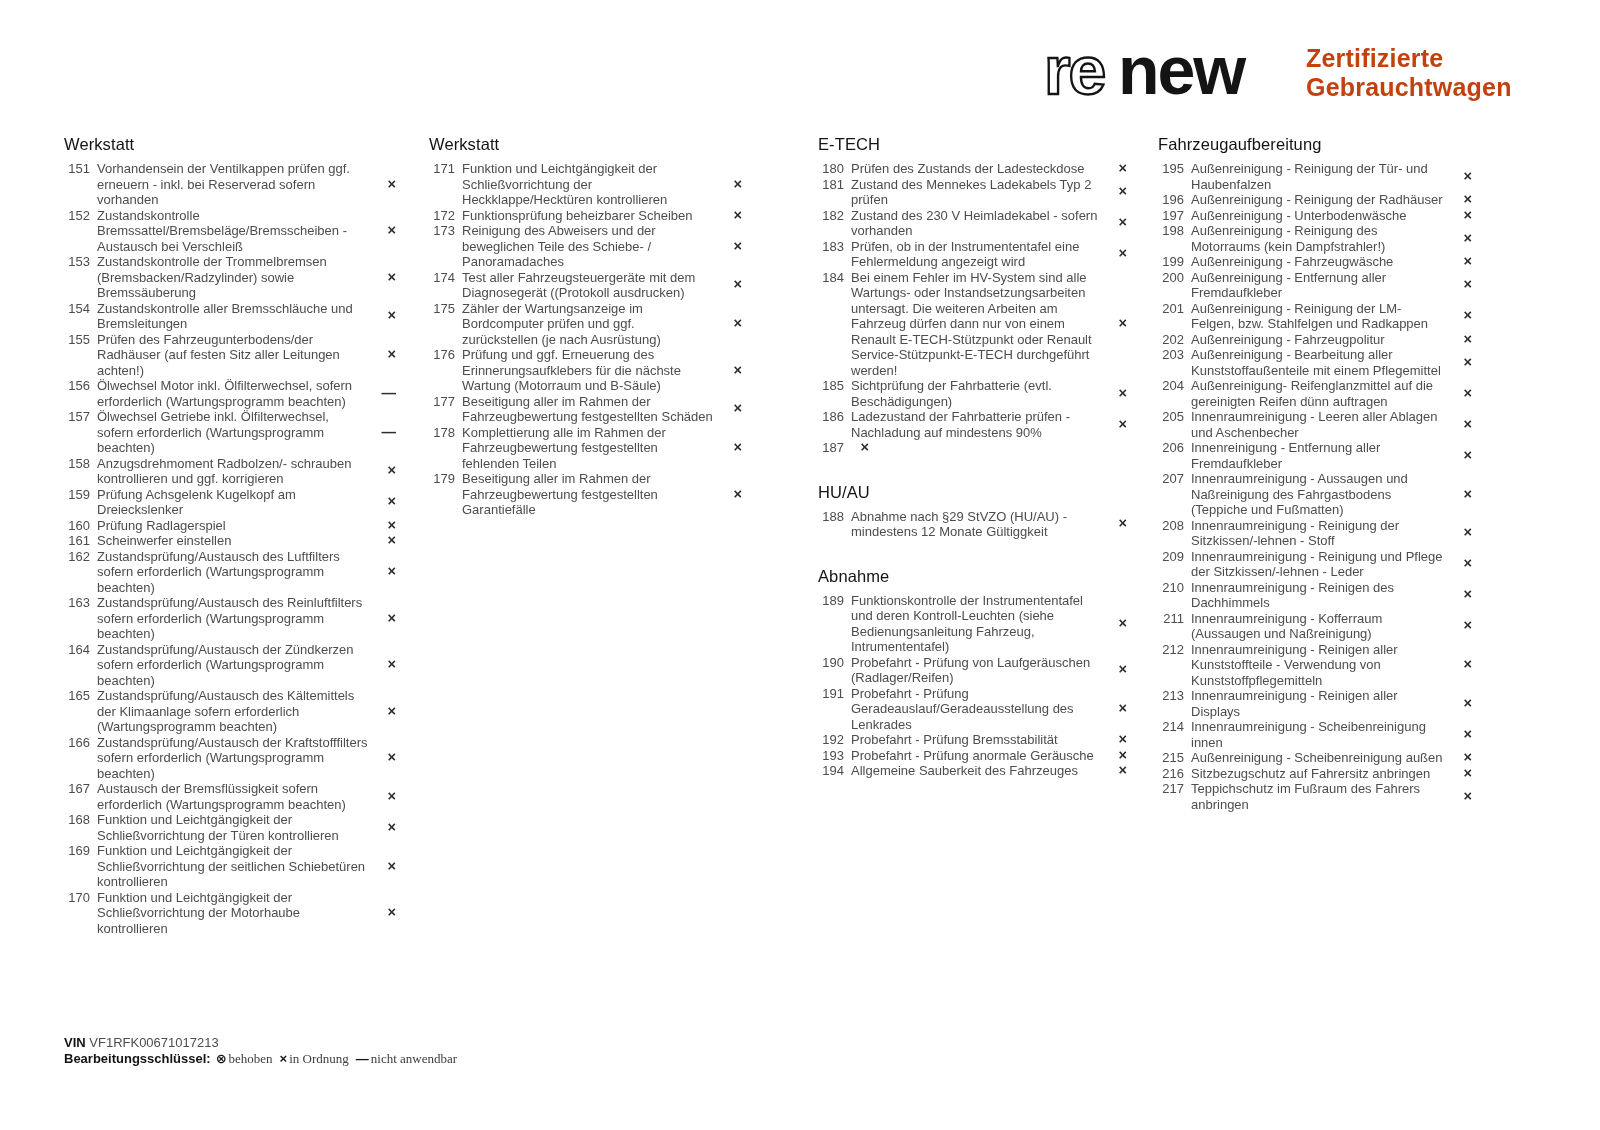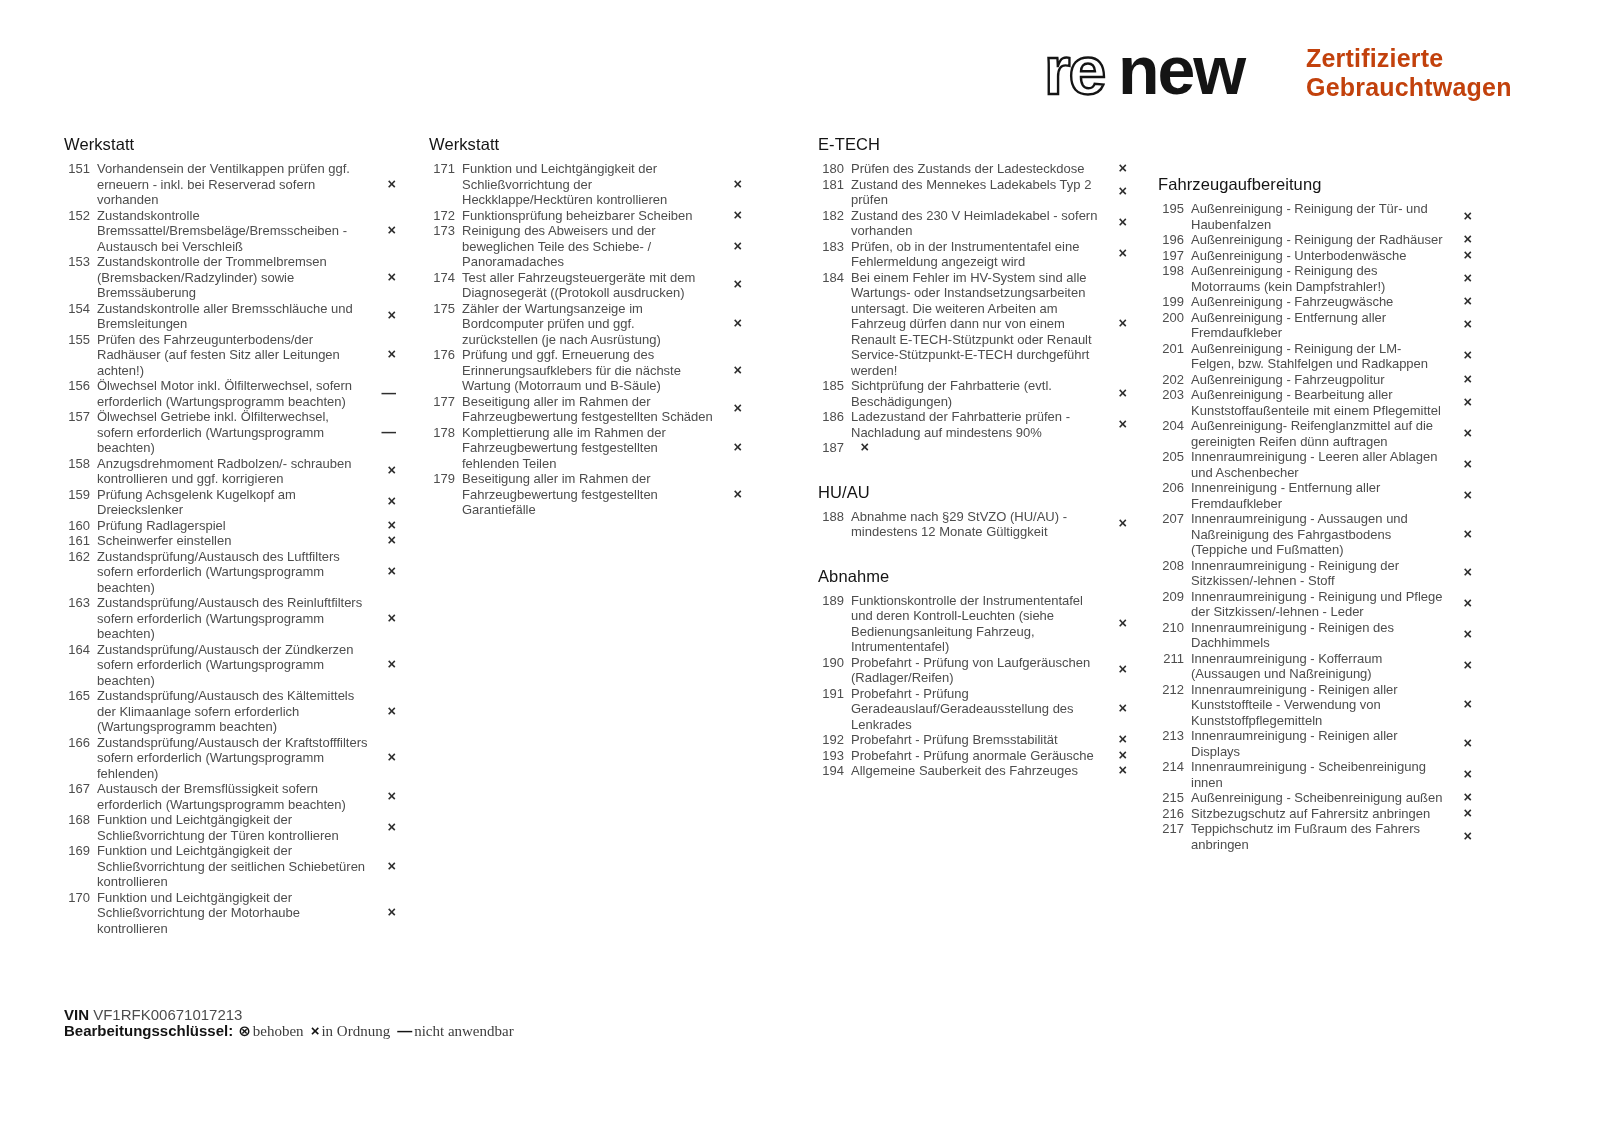--- a/index.html
+++ b/index.html
@@ -16,38 +16,38 @@
   
   .logo { position: absolute; top: 36px; left: 1042px; display: flex; align-items: flex-start; }
   .logo svg { display: block; }
   .tagline { margin-left: 12px; padding-top: 8px; font-weight: 700; color: #c2410c; font-size: 25px; line-height: 29px; letter-spacing: 0.2px; }
 
   
   .col { position: absolute; top: 135px; }
   #col-0 { left: 64px;   width: 332px; }
   #col-1 { left: 429px;  width: 313px; }
   #col-2 { left: 818px;  width: 309px; }
-  #col-3 { left: 1158px; width: 314px; margin-top: 40px; }
+  #col-3 { left: 1158px; width: 314px; }
 
   .section-title {
     font-size: 16.5px; font-weight: 400; color: #141414;
     margin: 0 0 7px 0; letter-spacing: 0.1px;
   }
   .section-title:not(:first-child) { margin-top: 27px; }
 
   .item { display: flex; align-items: flex-start; font-size: 13px; line-height: 15.5px; }
   .num  { flex: 0 0 26px; text-align: right; margin-right: 7px; }
   .text { flex: 1 1 auto; padding-right: 10px; }
   .mark {
     flex: 0 0 18px; align-self: center; text-align: right;
     font-weight: 700; font-size: 14.5px; color: #2e2e2e;
   }
 
   
-  .footer { position: absolute; left: 64px; top: 1007px; font-size: 15px; line-height: 15.5px; }
+  .footer { position: absolute; left: 64px; top: 1035px; font-size: 13px; line-height: 15.5px; }
   .footer .lbl { font-weight: 700; color: #141414; }
   .footer .val { color: #4d4d4d; }
   .legend-sym { font-weight: 700; color: #141414; margin-left: 7px; margin-right: 2px; }
   .legend-sym.first { margin-left: 5px; }
   .legend-txt { color: #3d3d3d; font-family: Liberation Serif, serif; }
 </style>
 </head>
 <body>
 
 <div class="page">
@@ -135,21 +135,21 @@
         <span class="text">Zustandsprüfung/Austausch der Zündkerzen sofern erforderlich (Wartungsprogramm beachten)</span>
         <span class="mark">×</span>
       </div>
       <div class="item">
         <span class="num">165</span>
         <span class="text">Zustandsprüfung/Austausch des Kältemittels der Klimaanlage sofern erforderlich (Wartungsprogramm beachten)</span>
         <span class="mark">×</span>
       </div>
       <div class="item">
         <span class="num">166</span>
-        <span class="text">Zustandsprüfung/Austausch der Kraftstofffilters sofern erforderlich (Wartungsprogramm fehlenden)</span>
+        <span class="text">Zustandsprüfung/Austausch der Kraftstofffilters sofern erforderlich (Wartungsprogramm beachten)</span>
         <span class="mark">×</span>
       </div>
       <div class="item">
         <span class="num">167</span>
         <span class="text">Austausch der Bremsflüssigkeit sofern erforderlich (Wartungsprogramm beachten)</span>
         <span class="mark">×</span>
       </div>
       <div class="item">
         <span class="num">168</span>
         <span class="text">Funktion und Leichtgängigkeit der Schließvorrichtung der Türen kontrollieren</span>

